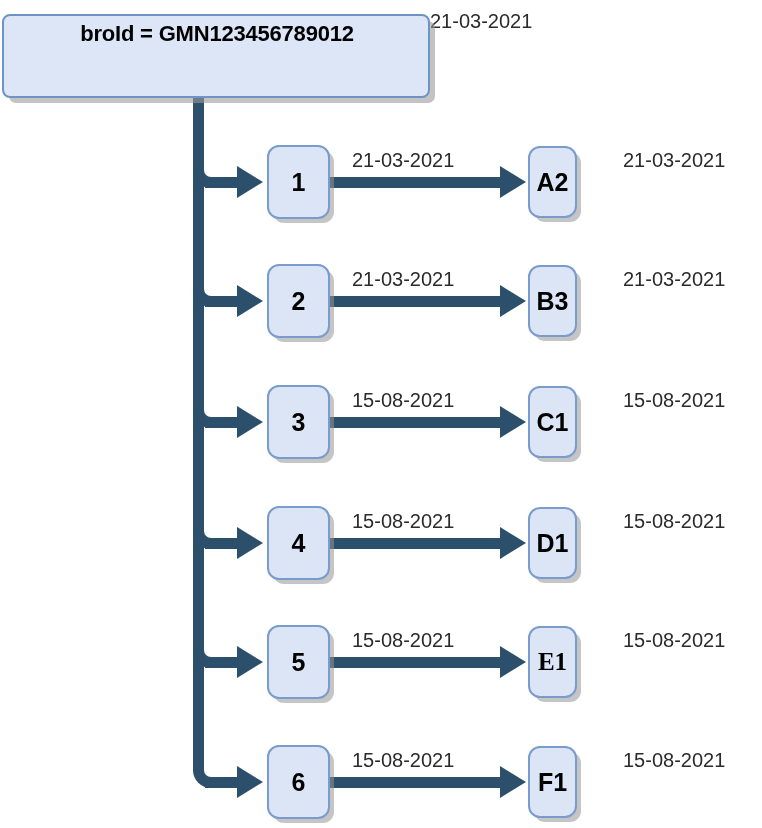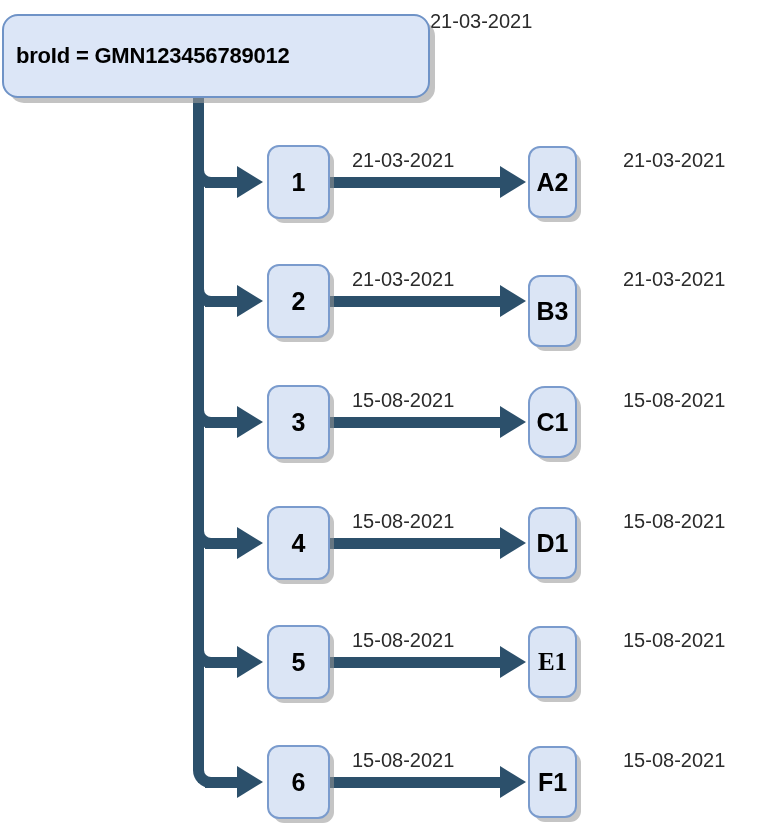--- a/index.html
+++ b/index.html
@@ -31,25 +31,24 @@
     justify-content: center;
     z-index: 4;
   }
 
   
   #root-node {
     left: 2px;
     top: 14px;
     width: 428px;
     height: 84px;
-    border-radius: 16px;
+    border-radius: 8px;
     border: 2px solid #6f93c7;
     background: #dce6f7;
     box-shadow: 6px 6px 0 -1px rgba(155,155,155,0.6);
-    flex-direction: column;
     align-items: flex-start;
     justify-content: center;
     padding: 4px 10px 4px 12px;
   }
   #root-node .root-line {
     font-size: 22px;
     font-weight: bold;
     color: #000000;
     line-height: 1.28;
     letter-spacing: -0.2px;
@@ -183,34 +182,34 @@
       <div class="row-date" style="left: 623px; top: 149px;">21-03-2021</div>
       <div class="elbow" style="top: 274.5px;"></div>
       <div class="branch-stub" style="left: 205px; top: 296px; width: 36px;"></div>
       <div class="arrow-head" style="left: 237px; top: 285px;"></div>
       <div class="node left-node" style="left: 267px; top: 264px;">
         <span class="node-label">2</span>
       </div>
       <div class="connector-line" style="left: 330px; top: 296px; width: 174px;"></div>
       <div class="arrow-head" style="left: 500px; top: 285px;"></div>
       <div class="edge-date" style="left: 352px; top: 268px;">21-03-2021</div>
-      <div class="node right-node" style="left: 528px; top: 275px;">
+      <div class="node right-node" style="left: 528px; top: 265px;">
         <span class="node-label">B3</span>
       </div>
       <div class="row-date" style="left: 623px; top: 268px;">21-03-2021</div>
       <div class="elbow" style="top: 395.5px;"></div>
       <div class="branch-stub" style="left: 205px; top: 417px; width: 36px;"></div>
       <div class="arrow-head" style="left: 237px; top: 406px;"></div>
       <div class="node left-node" style="left: 267px; top: 385px;">
         <span class="node-label">3</span>
       </div>
       <div class="connector-line" style="left: 330px; top: 417px; width: 174px;"></div>
       <div class="arrow-head" style="left: 500px; top: 406px;"></div>
       <div class="edge-date" style="left: 352px; top: 389px;">15-08-2021</div>
-      <div class="node right-node" style="left: 528px; top: 386px; border-radius: 17px;">
+      <div class="node right-node" style="left: 528px; top: 386px;">
         <span class="node-label">C1</span>
       </div>
       <div class="row-date" style="left: 623px; top: 389px;">15-08-2021</div>
       <div class="elbow" style="top: 516.5px;"></div>
       <div class="branch-stub" style="left: 205px; top: 538px; width: 36px;"></div>
       <div class="arrow-head" style="left: 237px; top: 527px;"></div>
       <div class="node left-node" style="left: 267px; top: 506px;">
         <span class="node-label">4</span>
       </div>
       <div class="connector-line" style="left: 330px; top: 538px; width: 174px;"></div>

